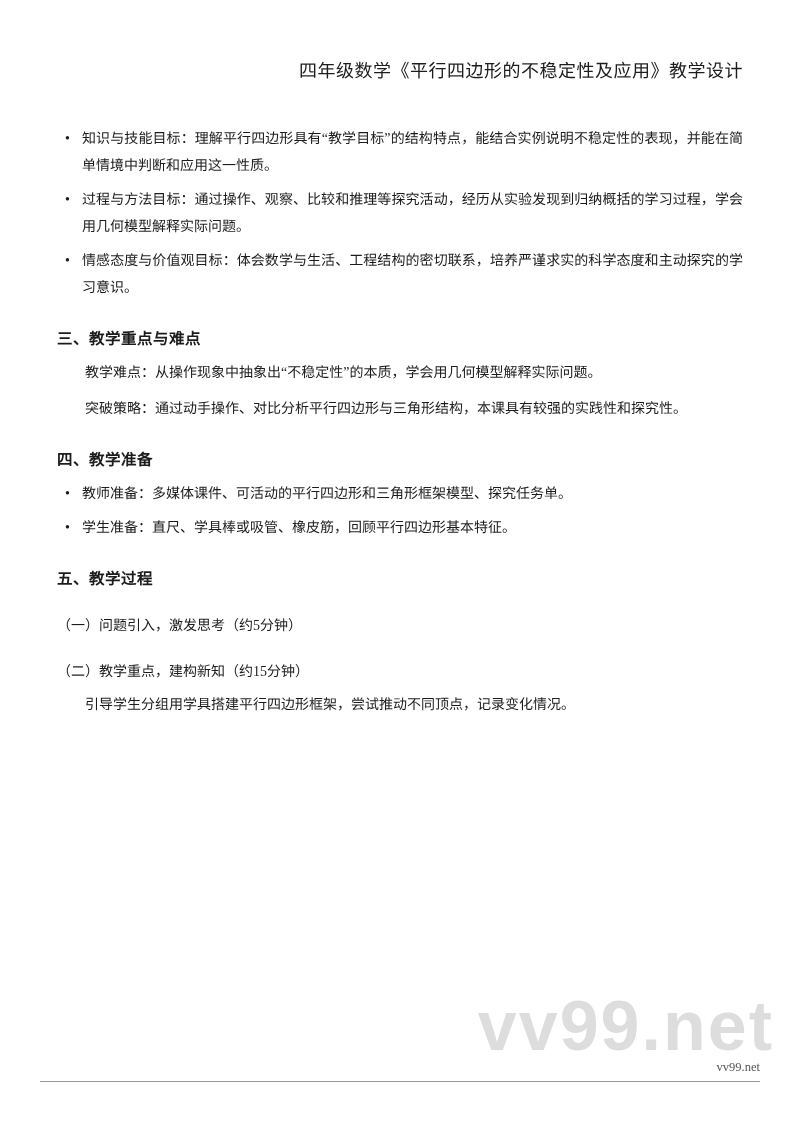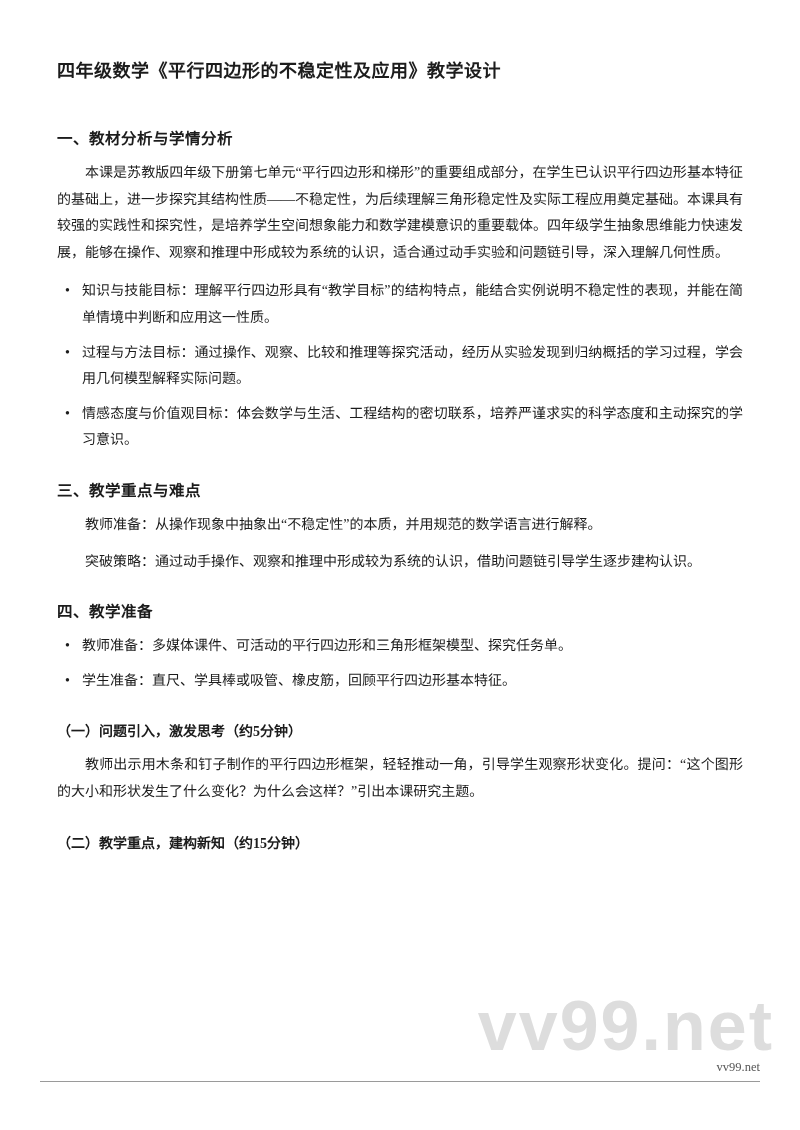--- a/index.html
+++ b/index.html
@@ -14,22 +14,22 @@
     width: 800px;
     height: 1130px;
     margin: 0 auto;
     background: #ffffff;
     padding: 56px 57px 0 57px;
     overflow: hidden;
   }
   .content { position: relative; z-index: 1; }
   .doc-title {
     font-size: 18px;
-    font-weight: bold;
-    text-align: left;
+    font-weight: normal;
+    text-align: right;
     letter-spacing: 0.5px;
     margin-bottom: 44px;
   }
   h2.sec-heading {
     font-size: 15.5px;
     font-weight: bold;
     margin: 24px 0 12px 0;
     letter-spacing: 0.5px;
   }
   p.body-para {
@@ -51,21 +51,21 @@
     padding-left: 17px;
     margin-bottom: 8px;
   }
   ul.bullet-list li .bullet-dot {
     position: absolute;
     left: 0;
     top: 0;
   }
   h3.sub-heading {
     font-size: 14px;
-    font-weight: bold;
+    font-weight: normal;
     margin: 26px 0 12px 0;
   }
   .watermark {
     position: absolute;
     top: 986px;
     right: 26px;
     z-index: 0;
     font-family: "Liberation Sans", "DejaVu Sans", sans-serif;
     font-size: 70px;
     font-weight: bold;
@@ -92,68 +92,65 @@
 <body>
 
 <div class="page">
 
   <div class="watermark">vv99.net</div>
 
   <div class="content">
 
     <h1 class="doc-title">四年级数学《平行四边形的不稳定性及应用》教学设计</h1>
 
-    <section>
-      <h2 class="sec-heading">一、教材分析与学情分析</h2>
-      <p class="body-para">本课是苏教版四年级下册第七单元“平行四边形和梯形”的重要组成部分，在学生已认识平行四边形基本特征的基础上，进一步探究其结构性质——不稳定性，为后续理解三角形稳定性及实际工程应用奠定基础。本课具有较强的实践性和探究性，是培养学生空间想象能力和数学建模意识的重要载体。四年级学生抽象思维能力快速发展，能够在操作、观察和推理中形成较为系统的认识，适合通过动手实验和问题链引导，深入理解几何性质。</p>
-    </section>
 
     <section>
       <ul class="bullet-list">
         <li>
           <span class="bullet-dot">•</span>
           <span>知识与技能目标：理解平行四边形具有“教学目标”的结构特点，能结合实例说明不稳定性的表现，并能在简单情境中判断和应用这一性质。</span>
         </li>
         <li>
           <span class="bullet-dot">•</span>
           <span>过程与方法目标：通过操作、观察、比较和推理等探究活动，经历从实验发现到归纳概括的学习过程，学会用几何模型解释实际问题。</span>
         </li>
         <li>
           <span class="bullet-dot">•</span>
           <span>情感态度与价值观目标：体会数学与生活、工程结构的密切联系，培养严谨求实的科学态度和主动探究的学习意识。</span>
         </li>
       </ul>
     </section>
 
     <section>
       <h2 class="sec-heading">三、教学重点与难点</h2>
-      <p class="body-para">教师准备：从操作现象中抽象出“不稳定性”的本质，并用规范的数学语言进行解释。</p>
-      <p class="body-para">突破策略：通过动手操作、观察和推理中形成较为系统的认识，借助问题链引导学生逐步建构认识。</p>
+      <p class="body-para">教学难点：从操作现象中抽象出“不稳定性”的本质，学会用几何模型解释实际问题。</p>
+      <p class="body-para">突破策略：通过动手操作、对比分析平行四边形与三角形结构，本课具有较强的实践性和探究性。</p>
     </section>
 
     <section>
       <h2 class="sec-heading">四、教学准备</h2>
       <ul class="bullet-list">
         <li>
           <span class="bullet-dot">•</span>
           <span>教师准备：多媒体课件、可活动的平行四边形和三角形框架模型、探究任务单。</span>
         </li>
         <li>
           <span class="bullet-dot">•</span>
           <span>学生准备：直尺、学具棒或吸管、橡皮筋，回顾平行四边形基本特征。</span>
         </li>
       </ul>
     </section>
 
     <section>
+      <h2 class="sec-heading">五、教学过程</h2>
 
       <h3 class="sub-heading">（一）问题引入，激发思考（约5分钟）</h3>
-      <p class="body-para">教师出示用木条和钉子制作的平行四边形框架，轻轻推动一角，引导学生观察形状变化。提问：“这个图形的大小和形状发生了什么变化？为什么会这样？”引出本课研究主题。</p>
 
       <h3 class="sub-heading">（二）教学重点，建构新知（约15分钟）</h3>
+      <p class="body-para">引导学生分组用学具搭建平行四边形框架，尝试推动不同顶点，记录变化情况。</p>
     </section>
 
   </div>
 
   <div class="page-footer">
     <span>vv99.net</span>
   </div>
 
 </div>
 

